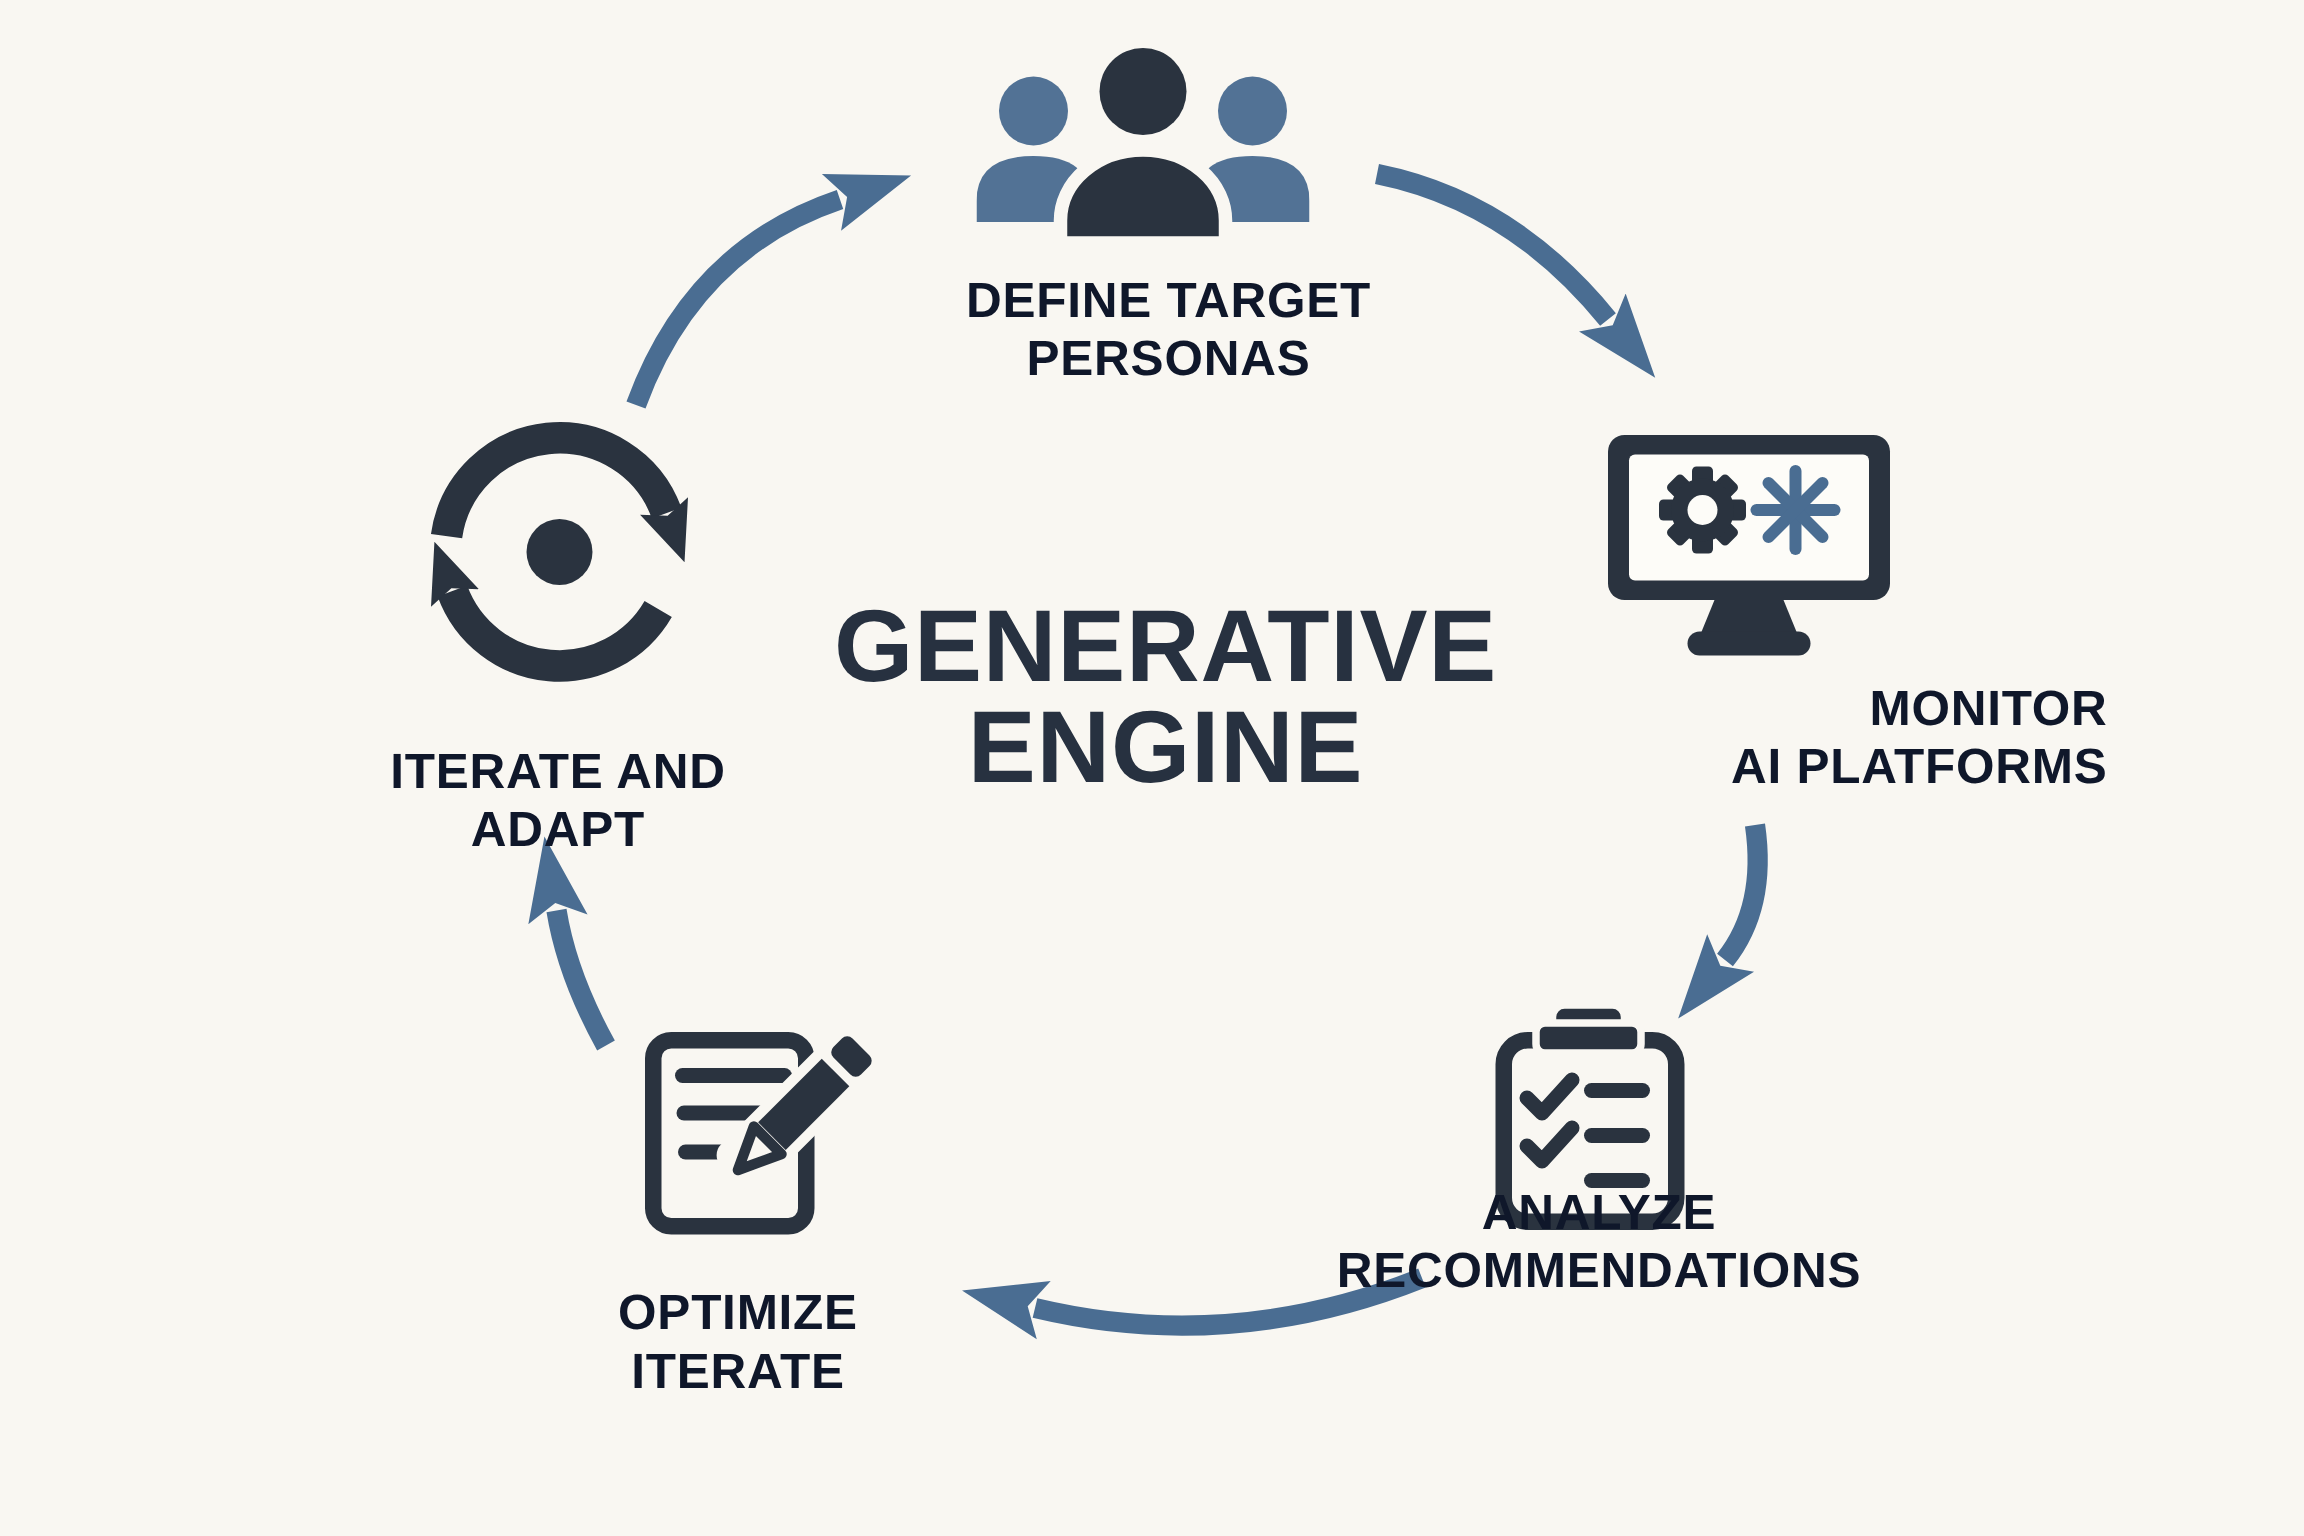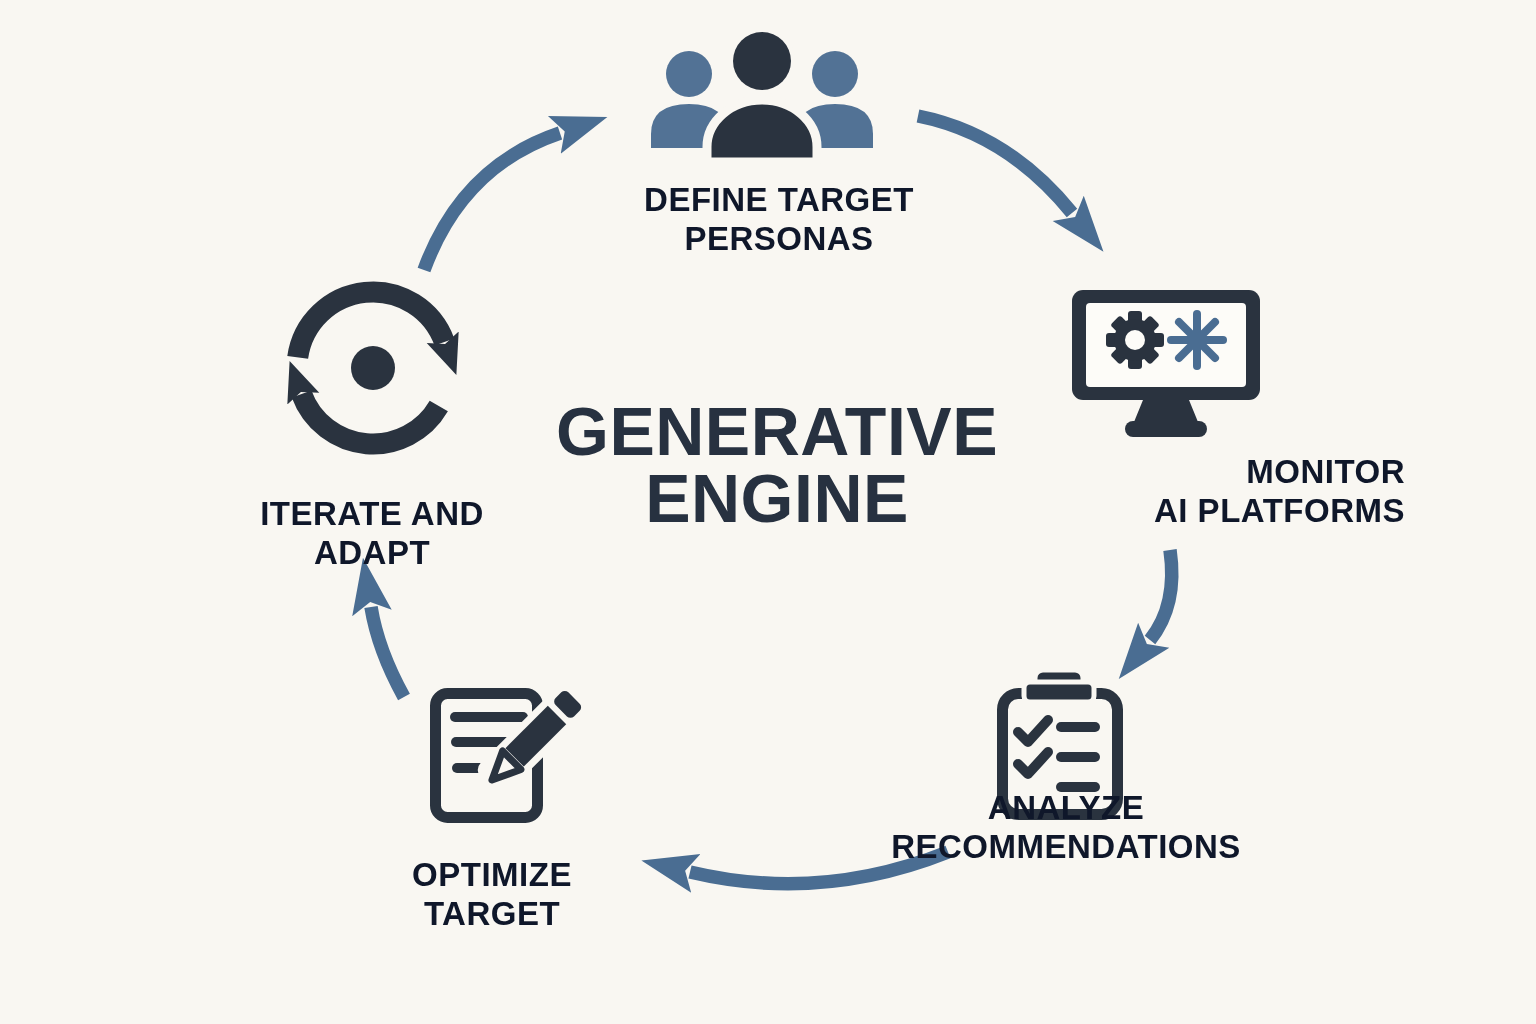--- a/index.html
+++ b/index.html
@@ -131,21 +131,21 @@
       <g transform="translate(154,18) rotate(45)">
         <rect x="-20" y="-6" width="40" height="128" rx="10" fill="#f9f7f2"></rect>
         <rect x="-13" y="0" width="26" height="18" rx="5" fill="#2a333f"></rect>
         <rect x="-13" y="24" width="26" height="60" fill="#2a333f"></rect>
         <path d="M-13,88 L0,116 L13,88 Z" fill="#f9f7f2" stroke="#2a333f" stroke-width="7" stroke-linejoin="round"></path>
       </g>
     </svg>
   </div>
   <div class="step-label" style="left:262px; top:836px; width:460px;margin-top:19px;">
     <div>OPTIMIZE</div>
-    <div>TARGET</div>
+    <div>ITERATE</div>
   </div>
 
   <div class="abs" style="left:277px; top:270px;">
     <svg width="192" height="192" viewBox="0 0 192 192">
       <defs>
         <marker id="cyclehead" markerUnits="userSpaceOnUse" markerWidth="44" markerHeight="40" refX="5" refY="19" orient="auto">
           <path d="M0,2 L40,19 L0,36 L7,19 Z" fill="#2a333f"></path>
         </marker>
       </defs>
       <path d="M 20.7 87.4 A 76 76 0 0 1 167.4 72" fill="none" stroke="#2a333f" stroke-width="21" marker-end="url(#cyclehead)"></path>

